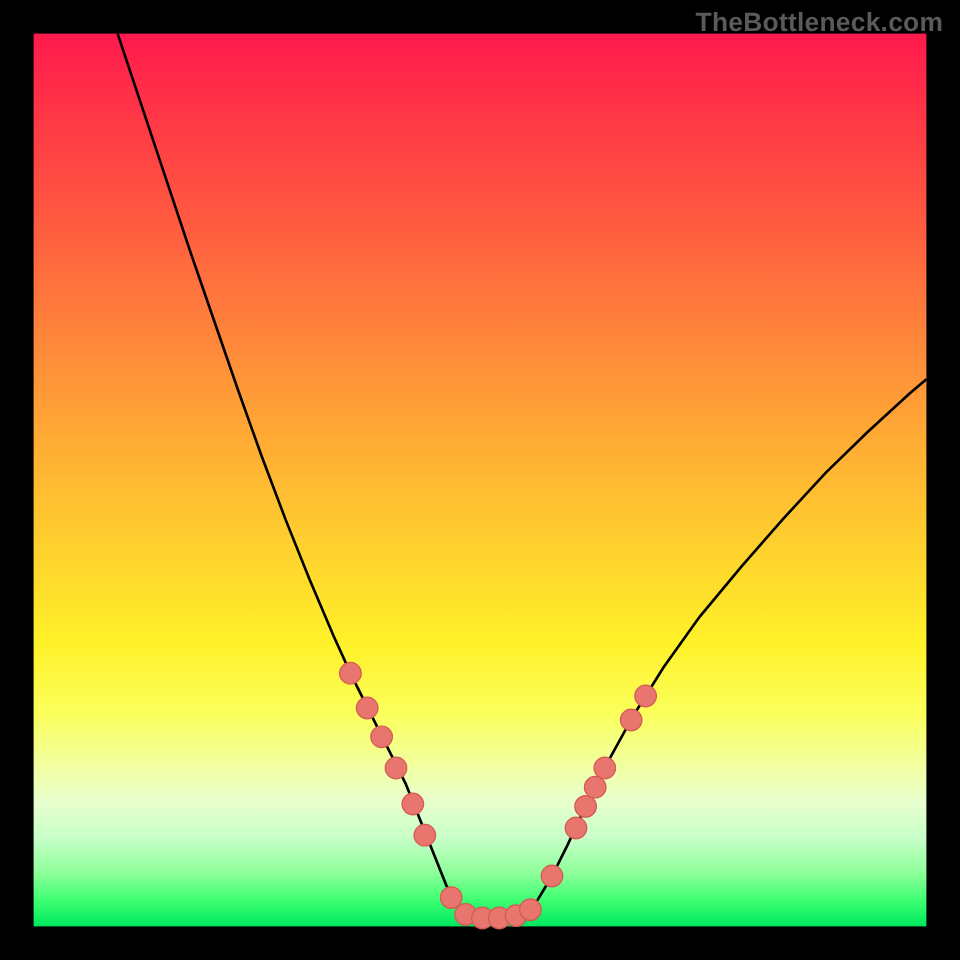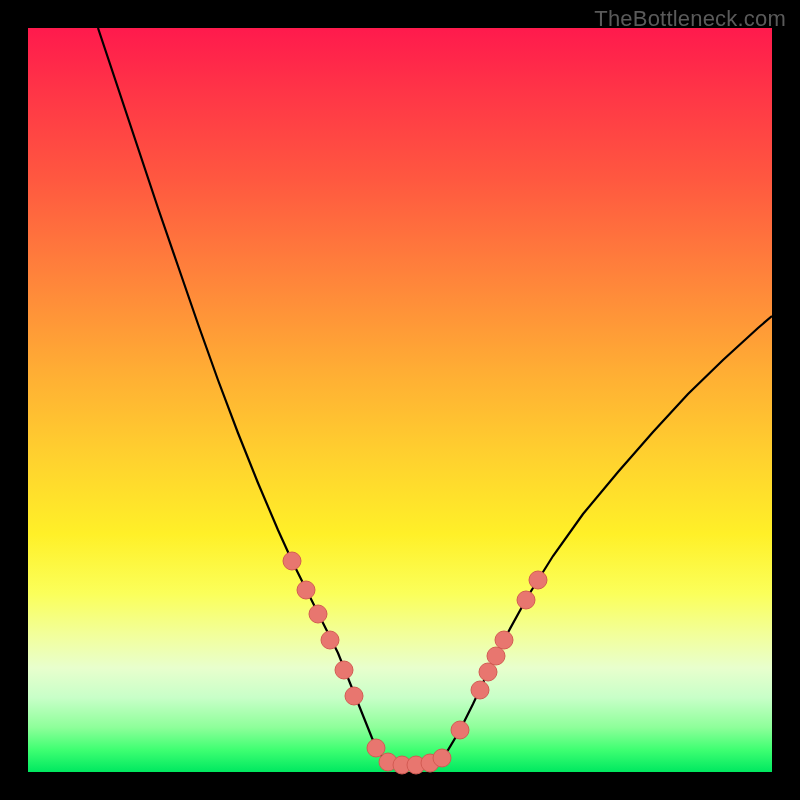--- a/index.html
+++ b/index.html
@@ -33,21 +33,21 @@
       #3fff72 97%,
       #00e860 100%
     );
   }
   .watermark {
     position: absolute;
     top: 6px;
     right: 14px;
     color: #5a5a5a;
     font-size: 22px;
-    font-weight: 400;
+    font-weight: 700;
     letter-spacing: 0.2px;
     user-select: none;
   }
   svg.overlay {
     position: absolute;
     left: 28px;
     top: 28px;
     width: 744px;
     height: 744px;
     overflow: visible;

